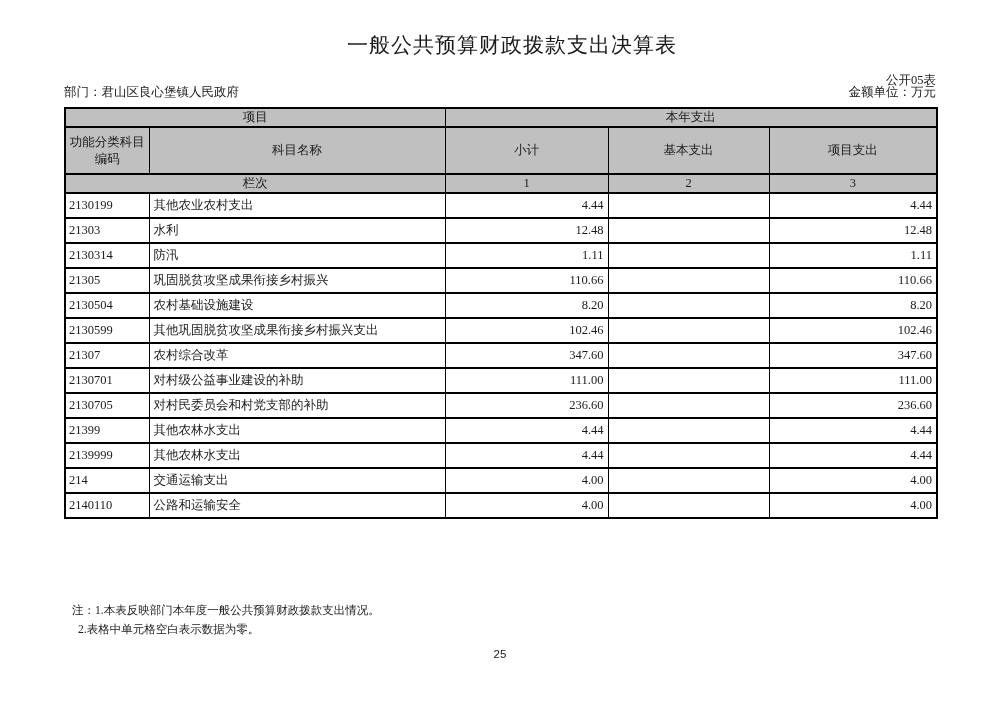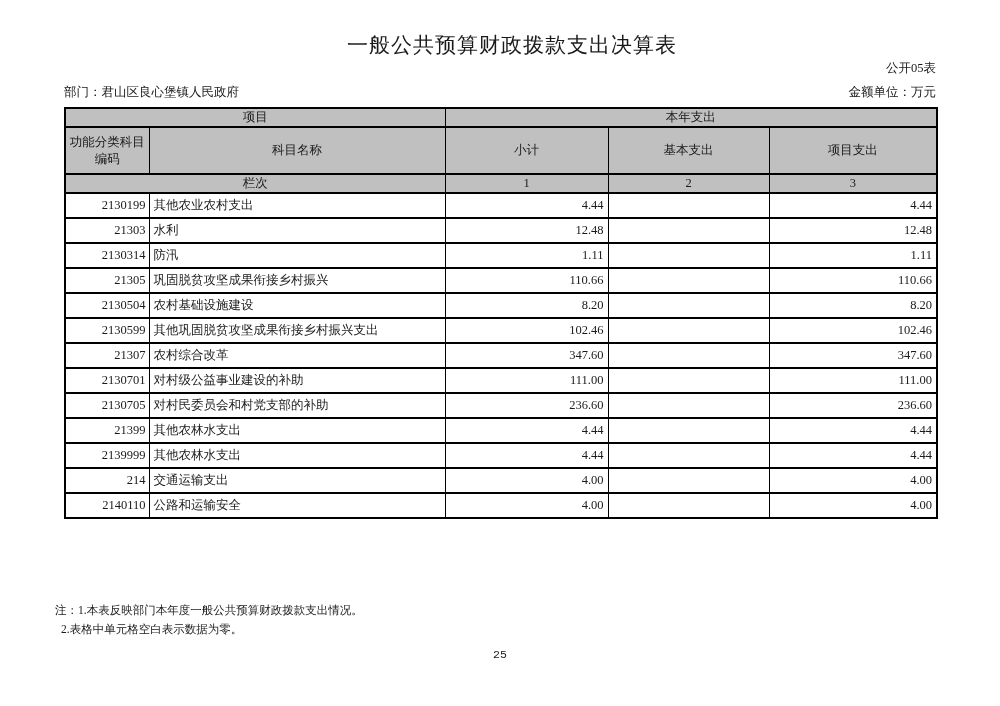--- a/index.html
+++ b/index.html
@@ -15,21 +15,21 @@
     font-family:"Liberation Serif","DejaVu Serif",serif;
     color:var(--ink);
   }
   .sheet{position:relative;width:1000px;height:706px;overflow:hidden;}
 
   .doc-title{
     position:absolute;top:31px;left:12px;width:1000px;
     text-align:center;font-size:21px;font-weight:500;letter-spacing:1px;
   }
   .table-code{
-    position:absolute;top:60px;right:64px;
+    position:absolute;top:72px;right:64px;
     font-size:12.5px;
   }
   .meta-row{
     position:absolute;top:84px;left:64px;width:872px;
     display:flex;justify-content:space-between;
     font-size:12.5px;
   }
 
   table.budget{
     position:absolute;top:107px;left:64px;width:872px;
@@ -48,34 +48,34 @@
     font-weight:normal;
     text-align:center;vertical-align:middle;
     padding:0 2px;
   }
   tr.hdr-group{height:15px;}
   tr.hdr-cols{height:47px;}
   tr.hdr-index{height:18px;}
   th.multiline{white-space:pre-line;line-height:1.35;margin-left:20px;}
   tbody tr.data-row{height:25px;}
   tbody td{vertical-align:middle;padding:0 3px;background:#fff;}
-  td.code-col{text-align:right;}
+  td.code-col{text-align:left;}
   td.name-col{text-align:left;padding-left:4px;margin-left:36px;}
   td.num-col{text-align:right;padding-right:4px;}
 
   .notes{
-    position:absolute;top:601px;left:55px;
+    position:absolute;top:601px;left:72px;
     font-size:11.5px;line-height:1.65;
   }
   .notes .note-line2{margin-left:6px;}
 
   .page-number{
     position:absolute;top:648px;left:0;width:1000px;
     text-align:center;font-size:11.5px;
-    font-family:Liberation Mono, monospace;
+    font-family:Liberation Sans, sans-serif;
   }
 </style>
 </head>
 <body>
 
 <div class="sheet">
 
   <div class="doc-title">一般公共预算财政拨款支出决算表</div>
 
   <div class="table-code">公开05表</div>

